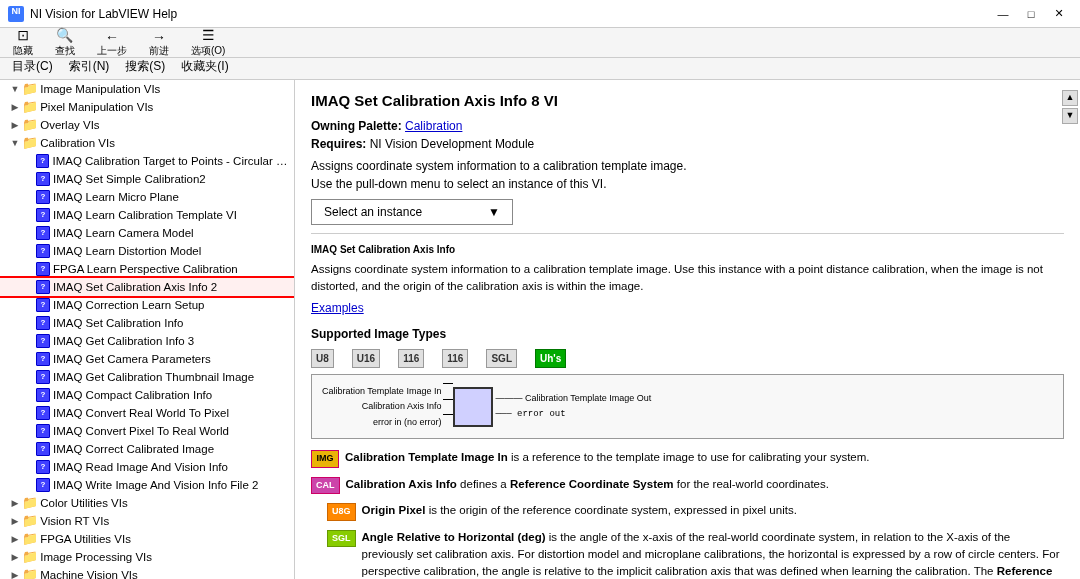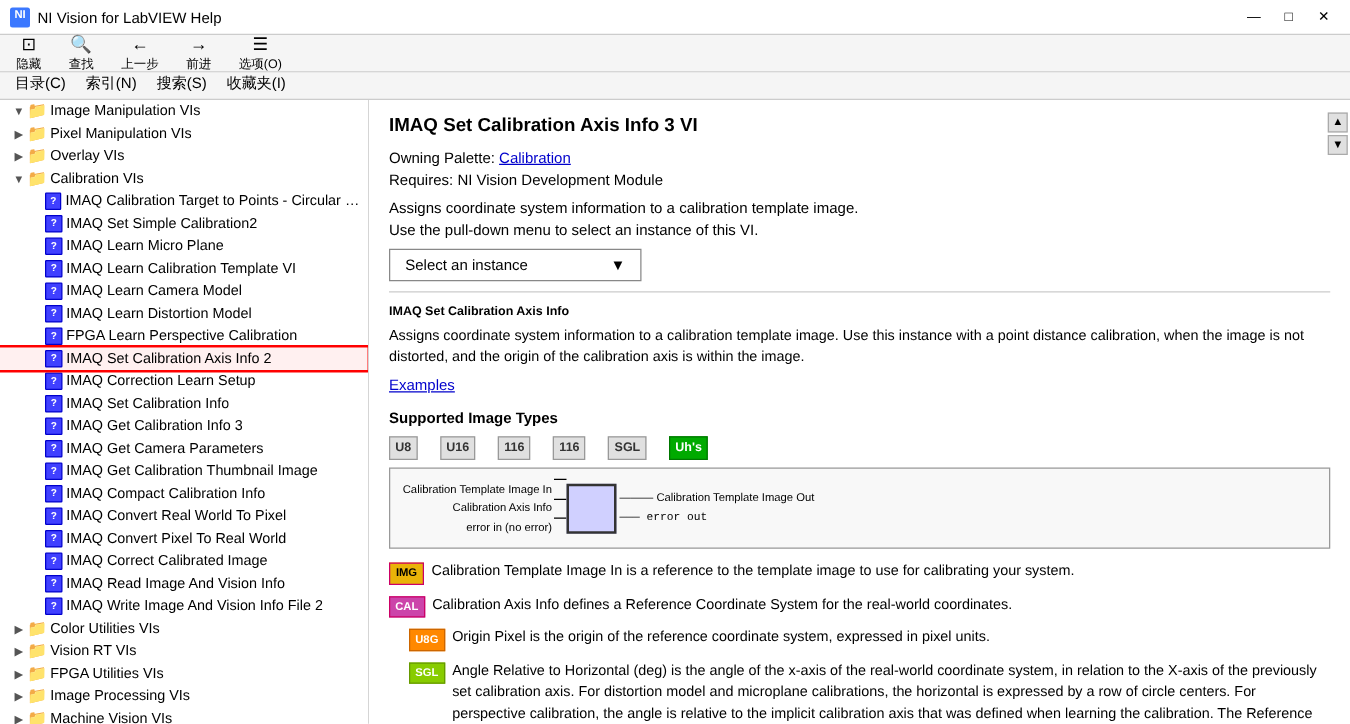--- a/index.html
+++ b/index.html
@@ -133,21 +133,21 @@
       cursor: pointer;
       display: flex;
       align-items: center;
       justify-content: center;
       font-size: 9px;
     }
 
     .content-title { font-size: 15px; font-weight: bold; color: #000; margin-bottom: 4px; }
     .content-section { margin-bottom: 8px; }
     .link { color: #0000cc; text-decoration: underline; cursor: pointer; }
-    .bold { font-weight: normal; }
+    .bold { font-weight: bold; }
 
     
     .select-box {
       border: 1px solid #888;
       padding: 3px 12px;
       font-size: 12px;
       width: 202px;
       background: #fff;
       margin: 6px 0;
       display: flex;
@@ -421,21 +421,21 @@
       <span class="tree-toggle">▶</span>
       <span class="folder-icon">📁</span>
       <span class="tree-label">Machine Vision VIs</span>
     </div>
 
   </div>
 
   <div class="content-area" style="position:relative;">
 
     <div class="content-section">
-      <div class="content-title">IMAQ Set Calibration Axis Info 3 VI</div>
+      <div class="content-title">IMAQ Set Calibration Axis Info 8 VI</div>
       <div>
         <span class="bold">Owning Palette:</span>
         <span class="link">Calibration</span>
       </div>
       <div>
         <span class="bold">Requires:</span>
         <span>NI Vision Development Module</span>
       </div>
       <div style="margin-top:4px;">Assigns coordinate system information to a calibration template image.</div>
       <div>Use the pull-down menu to select an instance of this VI.</div>

